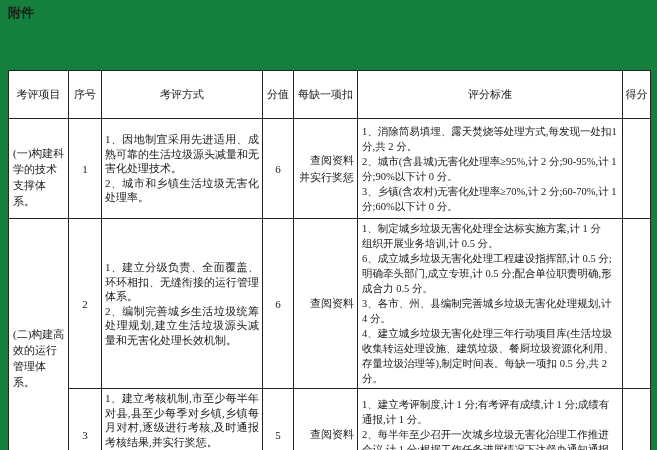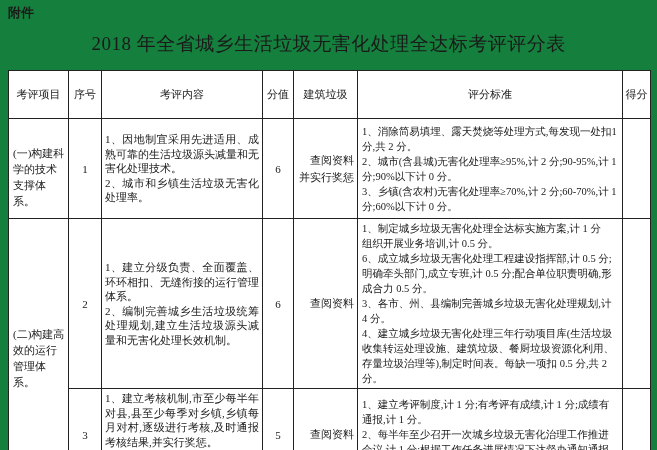--- a/index.html
+++ b/index.html
@@ -88,39 +88,38 @@
   }
   td.score { background: #ffffff; }
 </style>
 </head>
 <body>
 
 <div class="page">
 
   <div class="attachment">附件</div>
 
-  <div class="title">2018 年全省城乡生活垃圾无害化处理全达标考评评分表</div>
 
   <table class="score-table">
     <colgroup>
       <col style="width:60px">
       <col style="width:33px">
       <col style="width:161px">
       <col style="width:31px">
       <col style="width:64px">
       <col style="width:265px">
       <col style="width:28px">
     </colgroup>
     <thead>
       <tr>
         <th>考评项目</th>
         <th>序号</th>
-        <th>考评内容</th>
+        <th>考评方式</th>
         <th>分值</th>
-        <th>建筑垃圾</th>
+        <th>每缺一项扣</th>
         <th>评分标准</th>
         <th>得分</th>
       </tr>
     </thead>
     <tbody>
 
       <tr class="r1">
         <td class="project">(一)构建科学的技术支撑体系。</td>
         <td class="seq">1</td>
         <td class="content">

